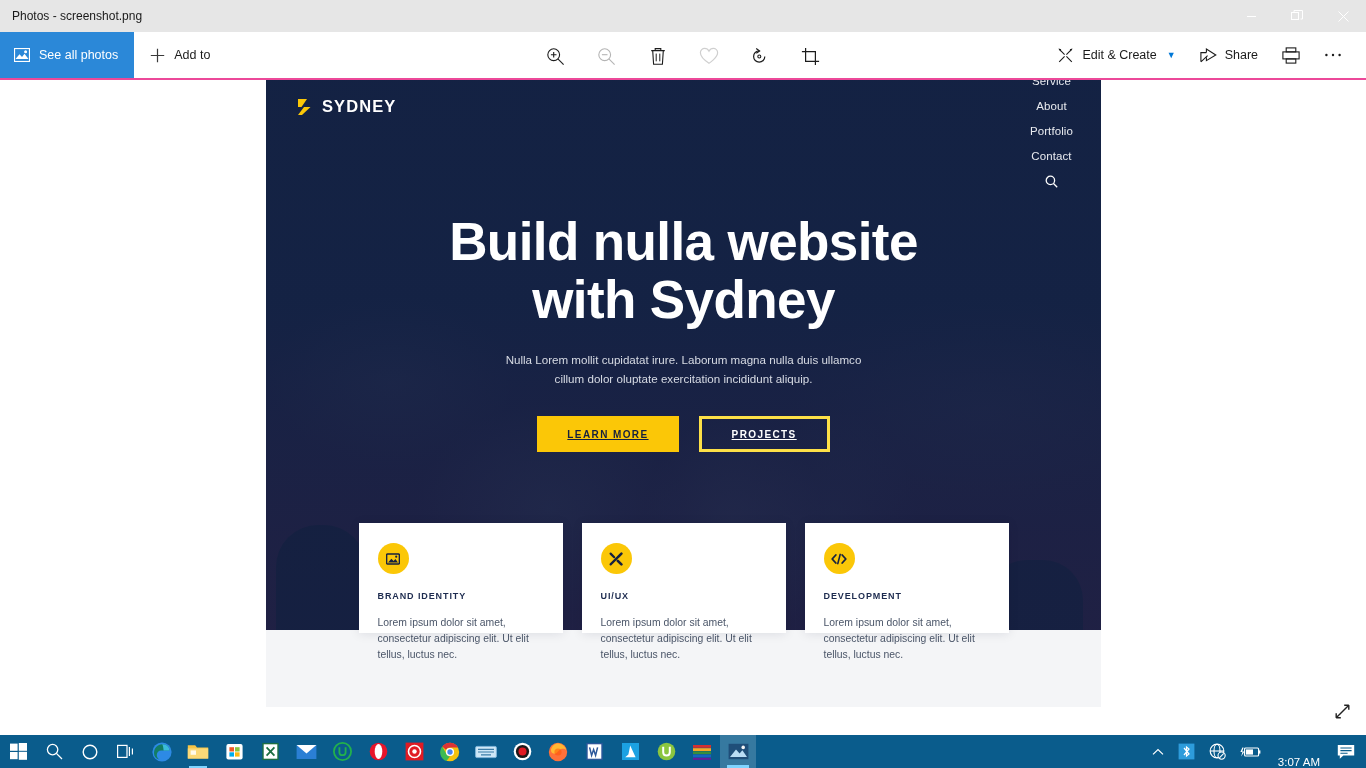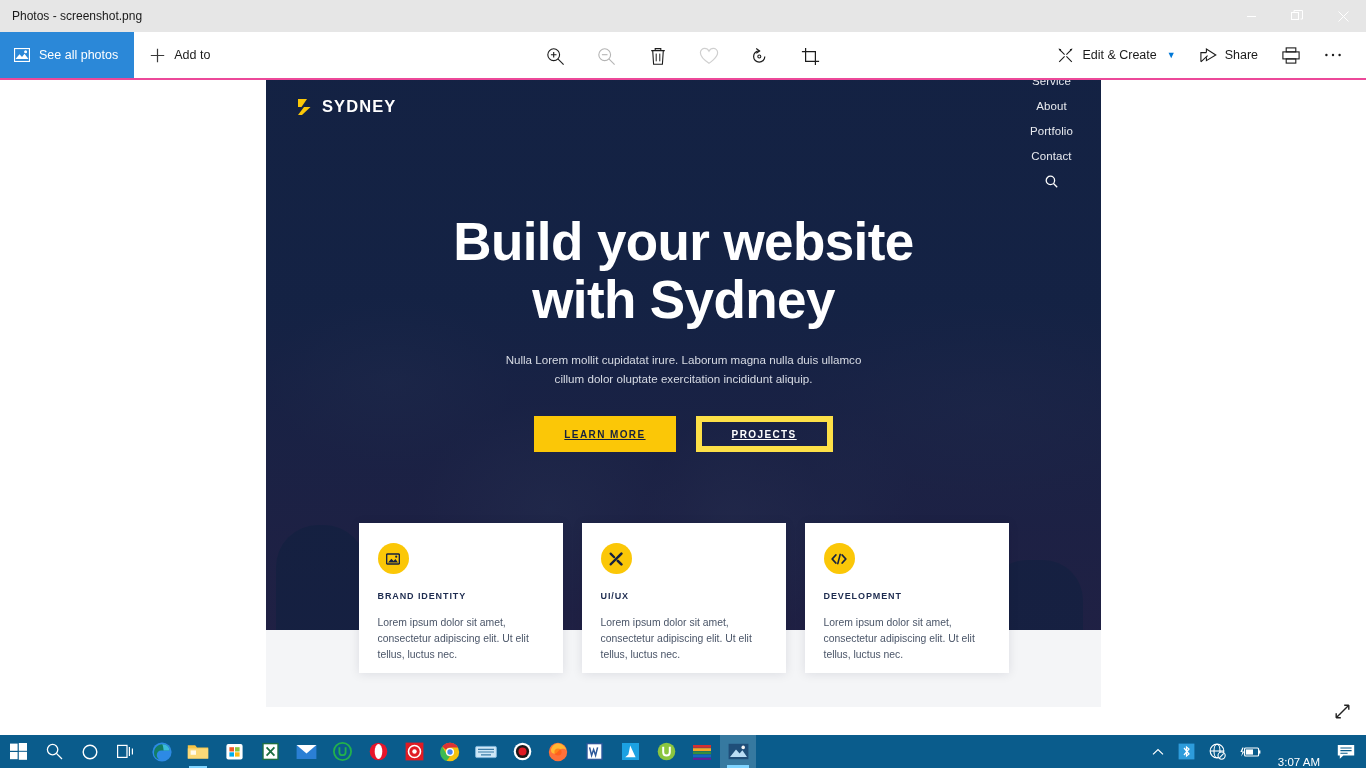--- a/index.html
+++ b/index.html
@@ -122,29 +122,29 @@
     margin-top: 22px;
   }
   #hero-buttons {
     display: flex; justify-content: center; gap: 20px; margin-top: 28px;
   }
   .hero-btn {
     font-size: 10px; font-weight: bold; letter-spacing: 1.4px;
     padding: 0 30px; height: 36px; display: flex; align-items: center; justify-content: center;
   }
   #btn-learn-more { background: #fbc707; color: #16213f; }
-  #btn-projects { border: 6px solid #fde047; color: #ffffff; }
+  #btn-projects { border: 3px solid #fde047; color: #ffffff; }
 
   
   #cards {
     position: absolute; left: 0; right: 0; top: 443px; z-index: 5;
     display: flex; justify-content: center; gap: 19px;
   }
   .card {
-    width: 204px; height: 150px; background: #ffffff;
+    width: 204px; height: 110px; background: #ffffff;
     padding: 20px 19px 11px 19px;
     box-shadow: 0 1px 10px rgba(10,20,45,.10);
   }
   .card-icon {
     width: 31px; height: 31px; border-radius: 50%; background: #fbc707;
     display: flex; align-items: center; justify-content: center; color: #16213f;
   }
   .card-title {
     margin-top: 17px; font-size: 9px; font-weight: bold; letter-spacing: .9px;
     color: #1d2b4f;
@@ -333,21 +333,21 @@
             <span id="nav-search">
               <svg width="13" height="13" viewBox="0 0 13 13">
                 <circle cx="5.4" cy="5.4" r="4.2" fill="none" stroke="#ffffff" stroke-width="1.3"></circle>
                 <path d="M8.5 8.5L12.2 12.2" stroke="#ffffff" stroke-width="1.3"></path>
               </svg>
             </span>
           </nav>
         </div>
 
         <h1 id="hero-title">
-          <span>Build your website</span><br>
+          <span>Build nulla website</span><br>
           <span>with Sydney</span>
         </h1>
 
         <p id="hero-sub">
           <span>Nulla Lorem mollit cupidatat irure. Laborum magna nulla duis ullamco</span><br>
           <span>cillum dolor oluptate exercitation incididunt aliquip.</span>
         </p>
 
         <div id="hero-buttons">
           <a class="hero-btn" id="btn-learn-more" href="#">LEARN MORE</a>

